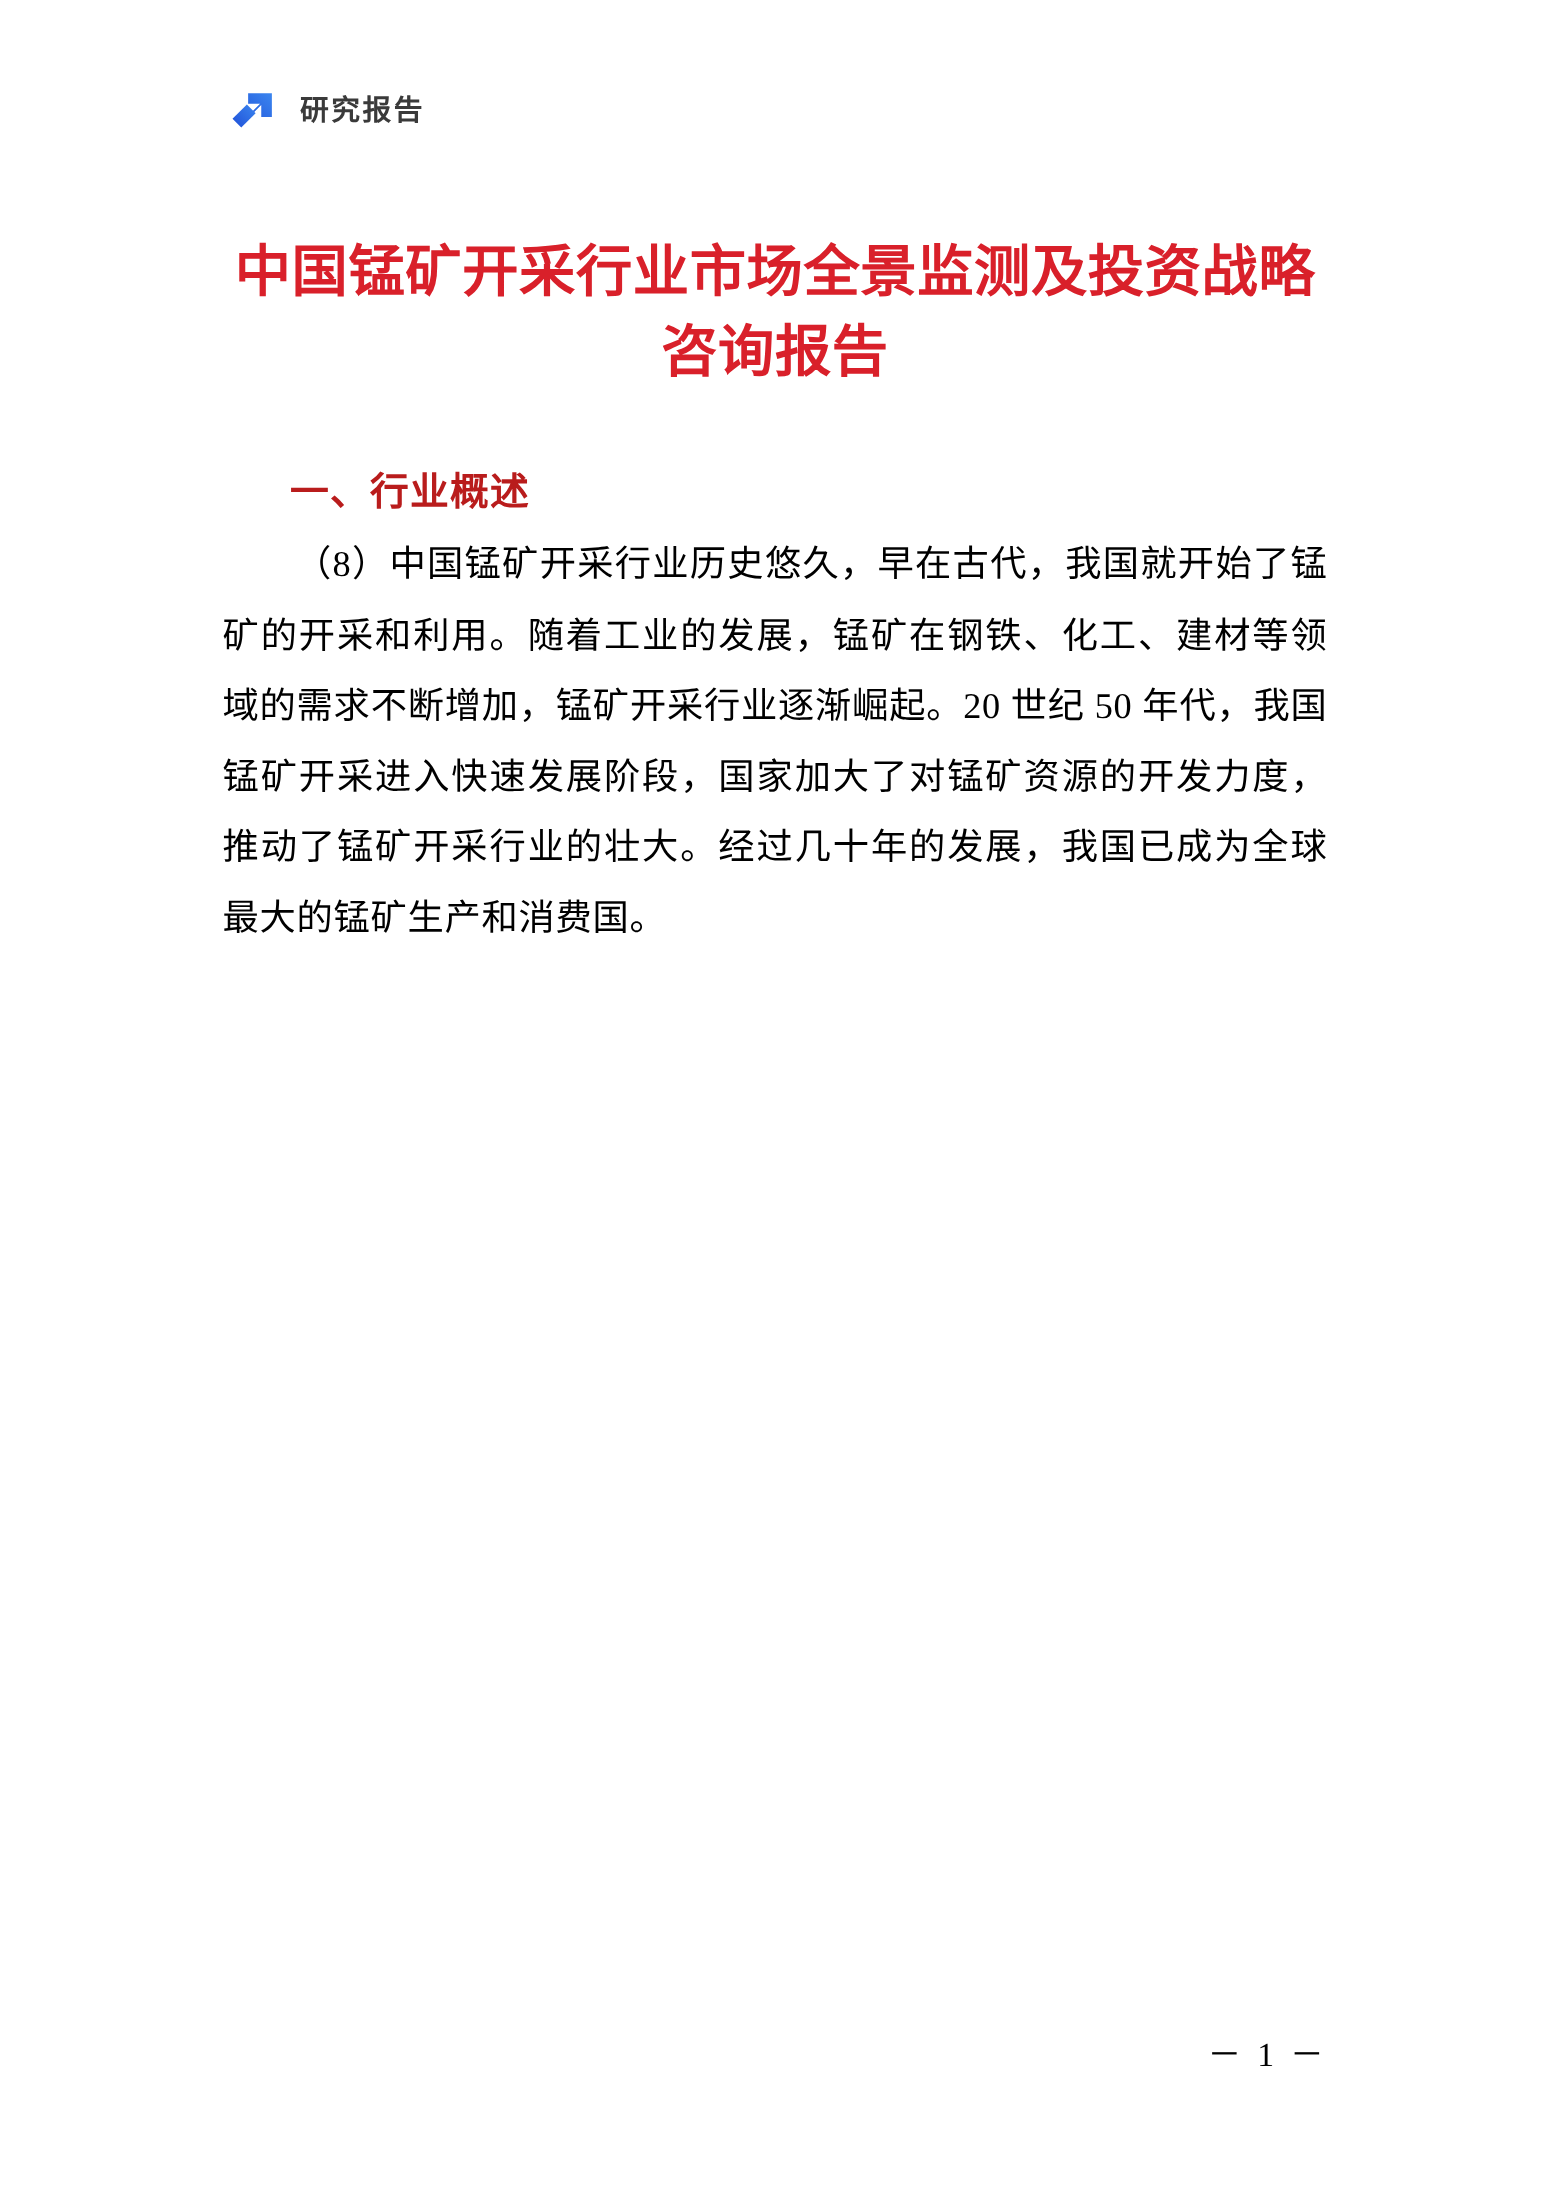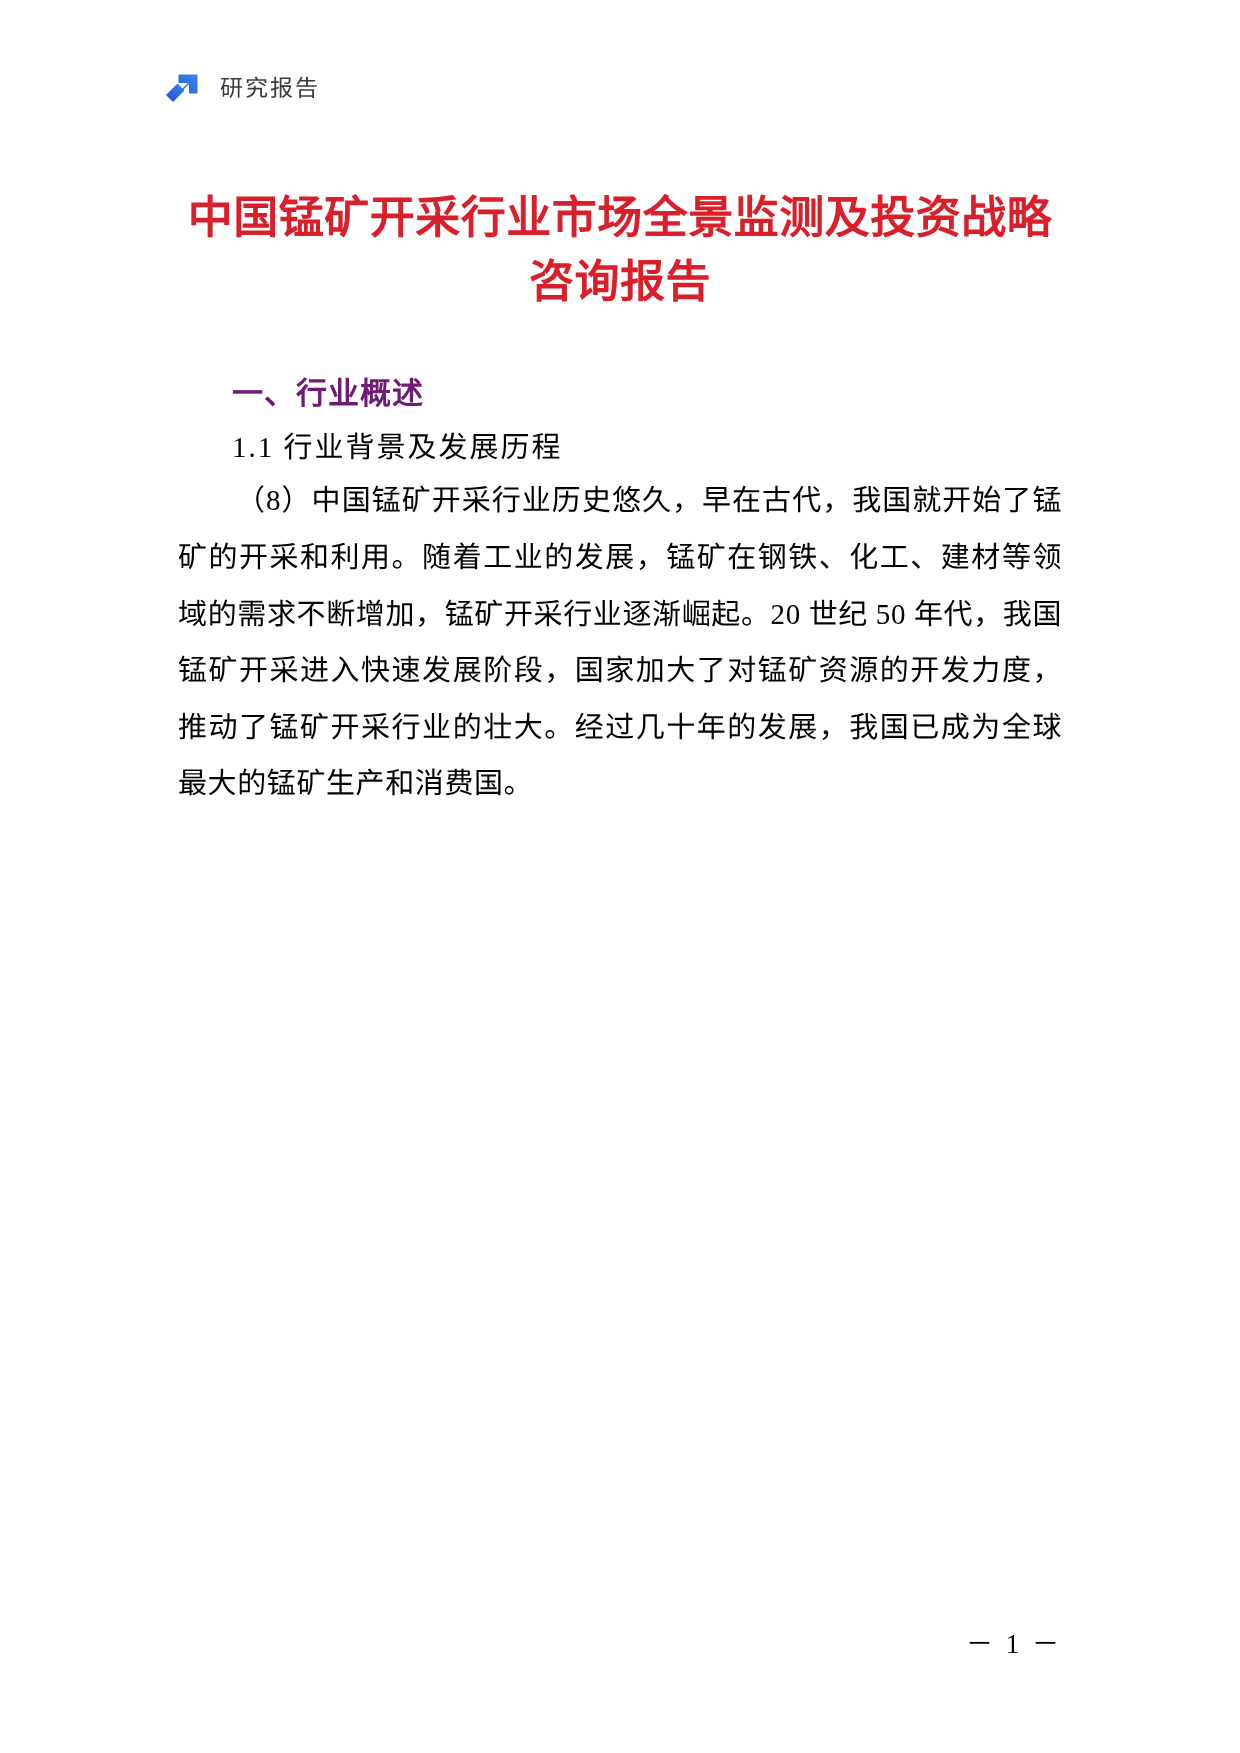--- a/index.html
+++ b/index.html
@@ -18,26 +18,27 @@
     height: 1753px;
     margin: 0 auto;
     background: #ffffff;
     box-sizing: border-box;
     overflow: hidden;
   }
 
   
   .doc-header {
     position: absolute;
-    left: 160px;
+    left: 180px;
     top: 62px;
     display: flex;
     align-items: center;
     gap: 14px;
     height: 52px;
+    font-weight: bold;
   }
   .logo-mark {
     width: 46px;
     height: 46px;
     display: block;
     flex: 0 0 auto;
   }
   .logo-text {
     font-family: "Liberation Serif", "DejaVu Serif", serif;
     font-size: 23px;
@@ -70,21 +71,21 @@
     width: 884px;
   }
 
   h2.section-heading {
     margin: 0 0 6px 0;
     padding-left: 54px;
     font-family: "Liberation Sans", "DejaVu Sans", sans-serif;
     font-weight: bold;
     font-size: 31px;
     line-height: 1.55;
-    color: #701a75;
+    color: #b91c1c;
     letter-spacing: 1px;
   }
 
   h3.subsection-heading {
     margin: 0 0 2px 0;
     padding-left: 54px;
     font-family: "Liberation Serif", "DejaVu Serif", serif;
     font-weight: normal;
     font-size: 29px;
     line-height: 1.6;
@@ -134,19 +135,18 @@
       <path d="M11.5 34.5 L28.0 18.0 L18.5 18.0 L18.5 9.5 L37.5 9.5 L37.5 28.5 L29.0 28.5 L29.0 19.0 L12.5 35.5 Z" fill="url(#logoGrad)"></path>
       <path d="M6.0 30.0 L17.5 18.5 L24.5 25.5 L13.0 37.0 Z" fill="url(#logoGrad)"></path>
     </svg>
     <span class="logo-text">研究报告</span>
   </div>
 
   <div class="doc-title">中国锰矿开采行业市场全景监测及投资战略咨询报告</div>
 
   <div class="content">
     <h2 class="section-heading">一、行业概述</h2>
-    <h3 class="subsection-heading">1.1 行业背景及发展历程</h3>
     <p class="body-paragraph">（8）中国锰矿开采行业历史悠久，早在古代，我国就开始了锰矿的开采和利用。随着工业的发展，锰矿在钢铁、化工、建材等领域的需求不断增加，锰矿开采行业逐渐崛起。20 世纪 50 年代，我国锰矿开采进入快速发展阶段，国家加大了对锰矿资源的开发力度，推动了锰矿开采行业的壮大。经过几十年的发展，我国已成为全球最大的锰矿生产和消费国。</p>
   </div>
 
   <div class="page-footer">－ 1 －</div>
 
 </div>
 
 </body></html>

